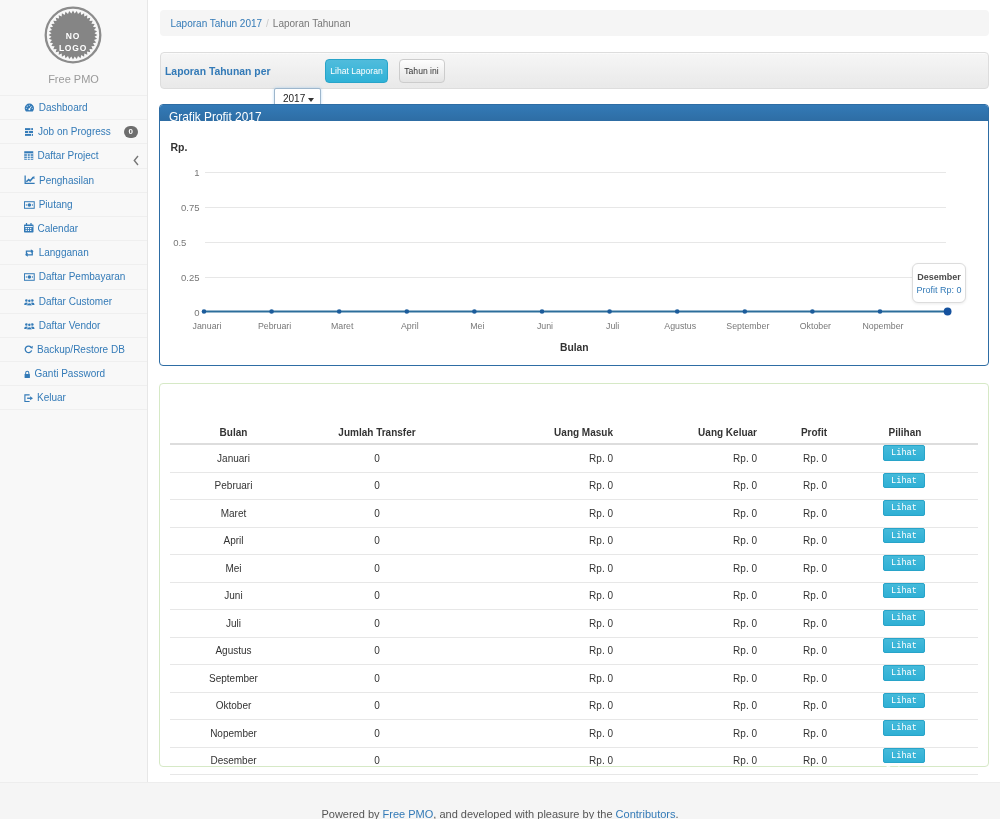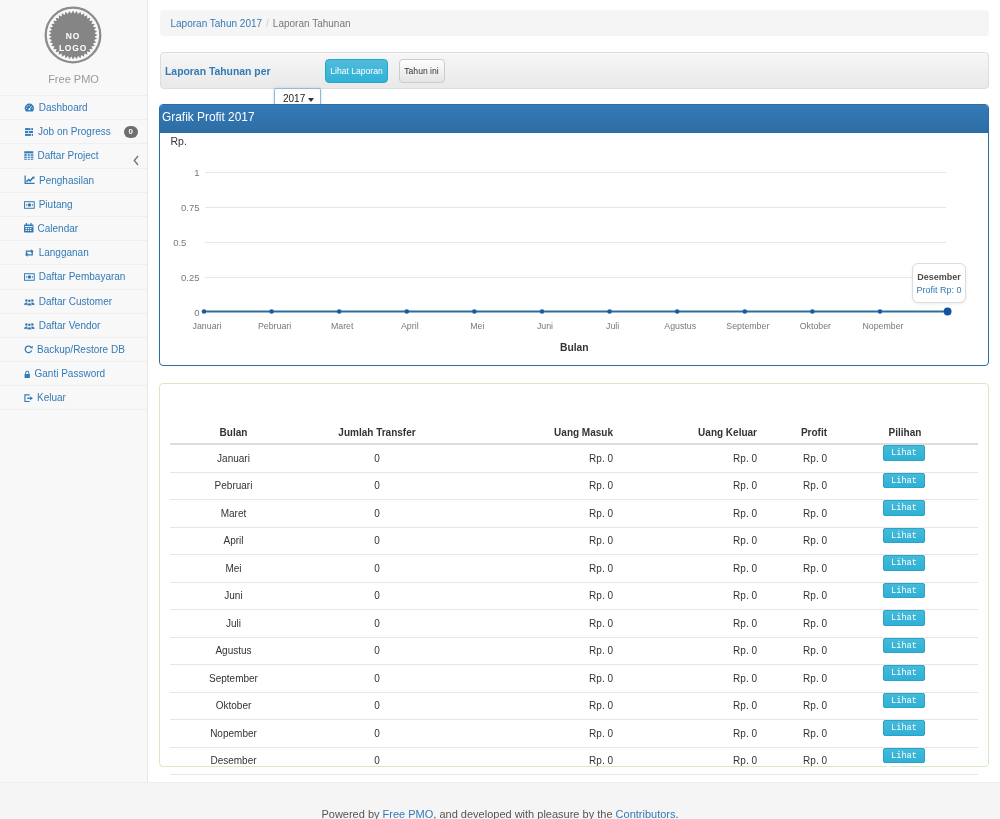--- a/index.html
+++ b/index.html
@@ -21,21 +21,21 @@
 #crumb .sep { color:#ccc; padding:0 4px; }
 #formbar { position:absolute; left:11.5px; top:51.5px; width:829px; height:37.5px; border:1px solid #ddd; border-radius:4px; background:linear-gradient(to bottom,#f6f6f6,#e9e9e9); box-shadow:inset 0 1px 0 rgba(255,255,255,.5); }
 #formbar b.lbl { position:absolute; left:4.5px; top:13px; color:#337ab7; font-size:10.4px; }
 #sel { position:absolute; left:113.5px; top:7.5px; width:47px; height:22px; background:#fff; border:1px solid #9db6cc; border-radius:2px; box-shadow:0 0 3px rgba(82,168,236,.4); font-size:10px; color:#222; line-height:20px; padding-left:8px;margin-top:28px; }
 #sel .car { position:absolute; right:6px; top:8.5px; width:0; height:0; border-left:3.2px solid transparent; border-right:3.2px solid transparent; border-top:4.5px solid #333; }
 .btn { position:absolute; border-radius:4px; font-size:8.6px; text-align:center; white-space:nowrap; }
 #btn-lihat { left:164.5px; top:6.5px; width:63px; height:23.5px; line-height:23px; color:#fff; background:linear-gradient(to bottom,#50bcdc,#2fb2d7); border:1px solid #28a4c9; }
 #btn-tahun { left:238px; top:6.5px; width:46px; height:23.5px; line-height:23px; color:#333; background:linear-gradient(to bottom,#fefefe,#e4e4e4); border:1px solid #ccc; }
 
 #chartp { position:absolute; left:11px; top:104px; width:830px; height:261.5px; border:1px solid #2e6da4; border-radius:4px; background:#fff; }
-#chartp .hd { height:28px; background:linear-gradient(to bottom,#337ab7,#2e6da4); border-radius:3px 3px 0 0; color:#fff; line-height:25px; padding-left:2px; font-size:11.9px; }
+#chartp .hd { height:16px; background:linear-gradient(to bottom,#337ab7,#2e6da4); border-radius:3px 3px 0 0; color:#fff; line-height:25px; padding-left:9px; font-size:11.9px; }
 
 #detailp { position:absolute; left:11px; top:383px; width:830px; height:384px; border:1px solid #d6e9c6; border-radius:4px; background:#fff; }
 #detailp .hd { height:26px; background:linear-gradient(to bottom,#dff0d8,#d2ebc8); border-radius:3px 3px 0 0; color:#3c763d; line-height:26px; padding-left:10.5px; font-size:11.8px; border-bottom:1px solid #d6e9c6; }
 table.rpt { position:absolute; left:10px; top:38.5px; width:808px; border-collapse:collapse; font-size:10px; table-layout:fixed; }
 table.rpt th { font-weight:bold; color:#333; border-bottom:2px solid #ddd; height:21.5px; padding:0 5px; }
 table.rpt td { height:24.2px; border-top:1px solid #e7e7e7; padding:0 5px; color:#333; }
 table.rpt tr.r1 td { border-top:none; }
 .tc { text-align:center; } .tr { text-align:right; }
 .btn-bul { display:inline-block; width:42px; height:15.5px; line-height:14.5px; border-radius:2px; margin-left:-2px; color:#fff; font-size:8.6px; text-align:center; background:linear-gradient(to bottom,#45bada,#2fb0d5); border:1px solid #28a4c9;font-family:Liberation Mono, monospace; }
 .ylb { position:absolute; left:0; width:39.5px; text-align:right; font-size:9.5px; color:#777; line-height:11px; }
@@ -195,21 +195,21 @@
   <div id="crumb"><a class="lnk" href="#">Laporan Tahun 2017</a><span class="sep">/</span><span>Laporan Tahunan</span></div>
   <div id="formbar">
     <b class="lbl">Laporan Tahunan per</b>
     <div id="sel">2017<span class="car"></span></div>
     <div class="btn" id="btn-lihat">Lihat Laporan</div>
     <div class="btn" id="btn-tahun">Tahun ini</div>
   </div>
   <div id="chartp">
     <div class="hd">Grafik Profit 2017</div>
     <div id="chartbody" style="position:absolute; left:0; top:24px; width:828px; height:236.5px;">
-      <div style="position:absolute; left:10.5px; top:6px; font-weight:normal; font-size:10.5px; color:#333;">Rp.</div>
+      <div style="position:absolute; left:10.5px; top:12px; font-weight:bold; font-size:10.5px; color:#333;">Rp.</div>
       <div class="ylb" style="top:37.5px;">1</div>
       <div class="ylb" style="top:72.5px;">0.75</div>
       <div class="ylb" style="top:107.5px;text-align:center;">0.5</div>
       <div class="ylb" style="top:142.5px;">0.25</div>
       <div class="ylb" style="top:177.5px;">0</div>
       <svg style="position:absolute; left:0; top:0;" width="828" height="236" viewBox="0 0 828 236">
         <g stroke="#e7e7e7" stroke-width="1">
           <path d="M45,43.5 H786 M45,78.5 H786 M45,113.5 H786 M45,148.5 H786"></path>
         </g>
         <polyline points="44,182.5 787.6,182.5" stroke="#2c6e9b" stroke-width="2.2" fill="none"></polyline>

